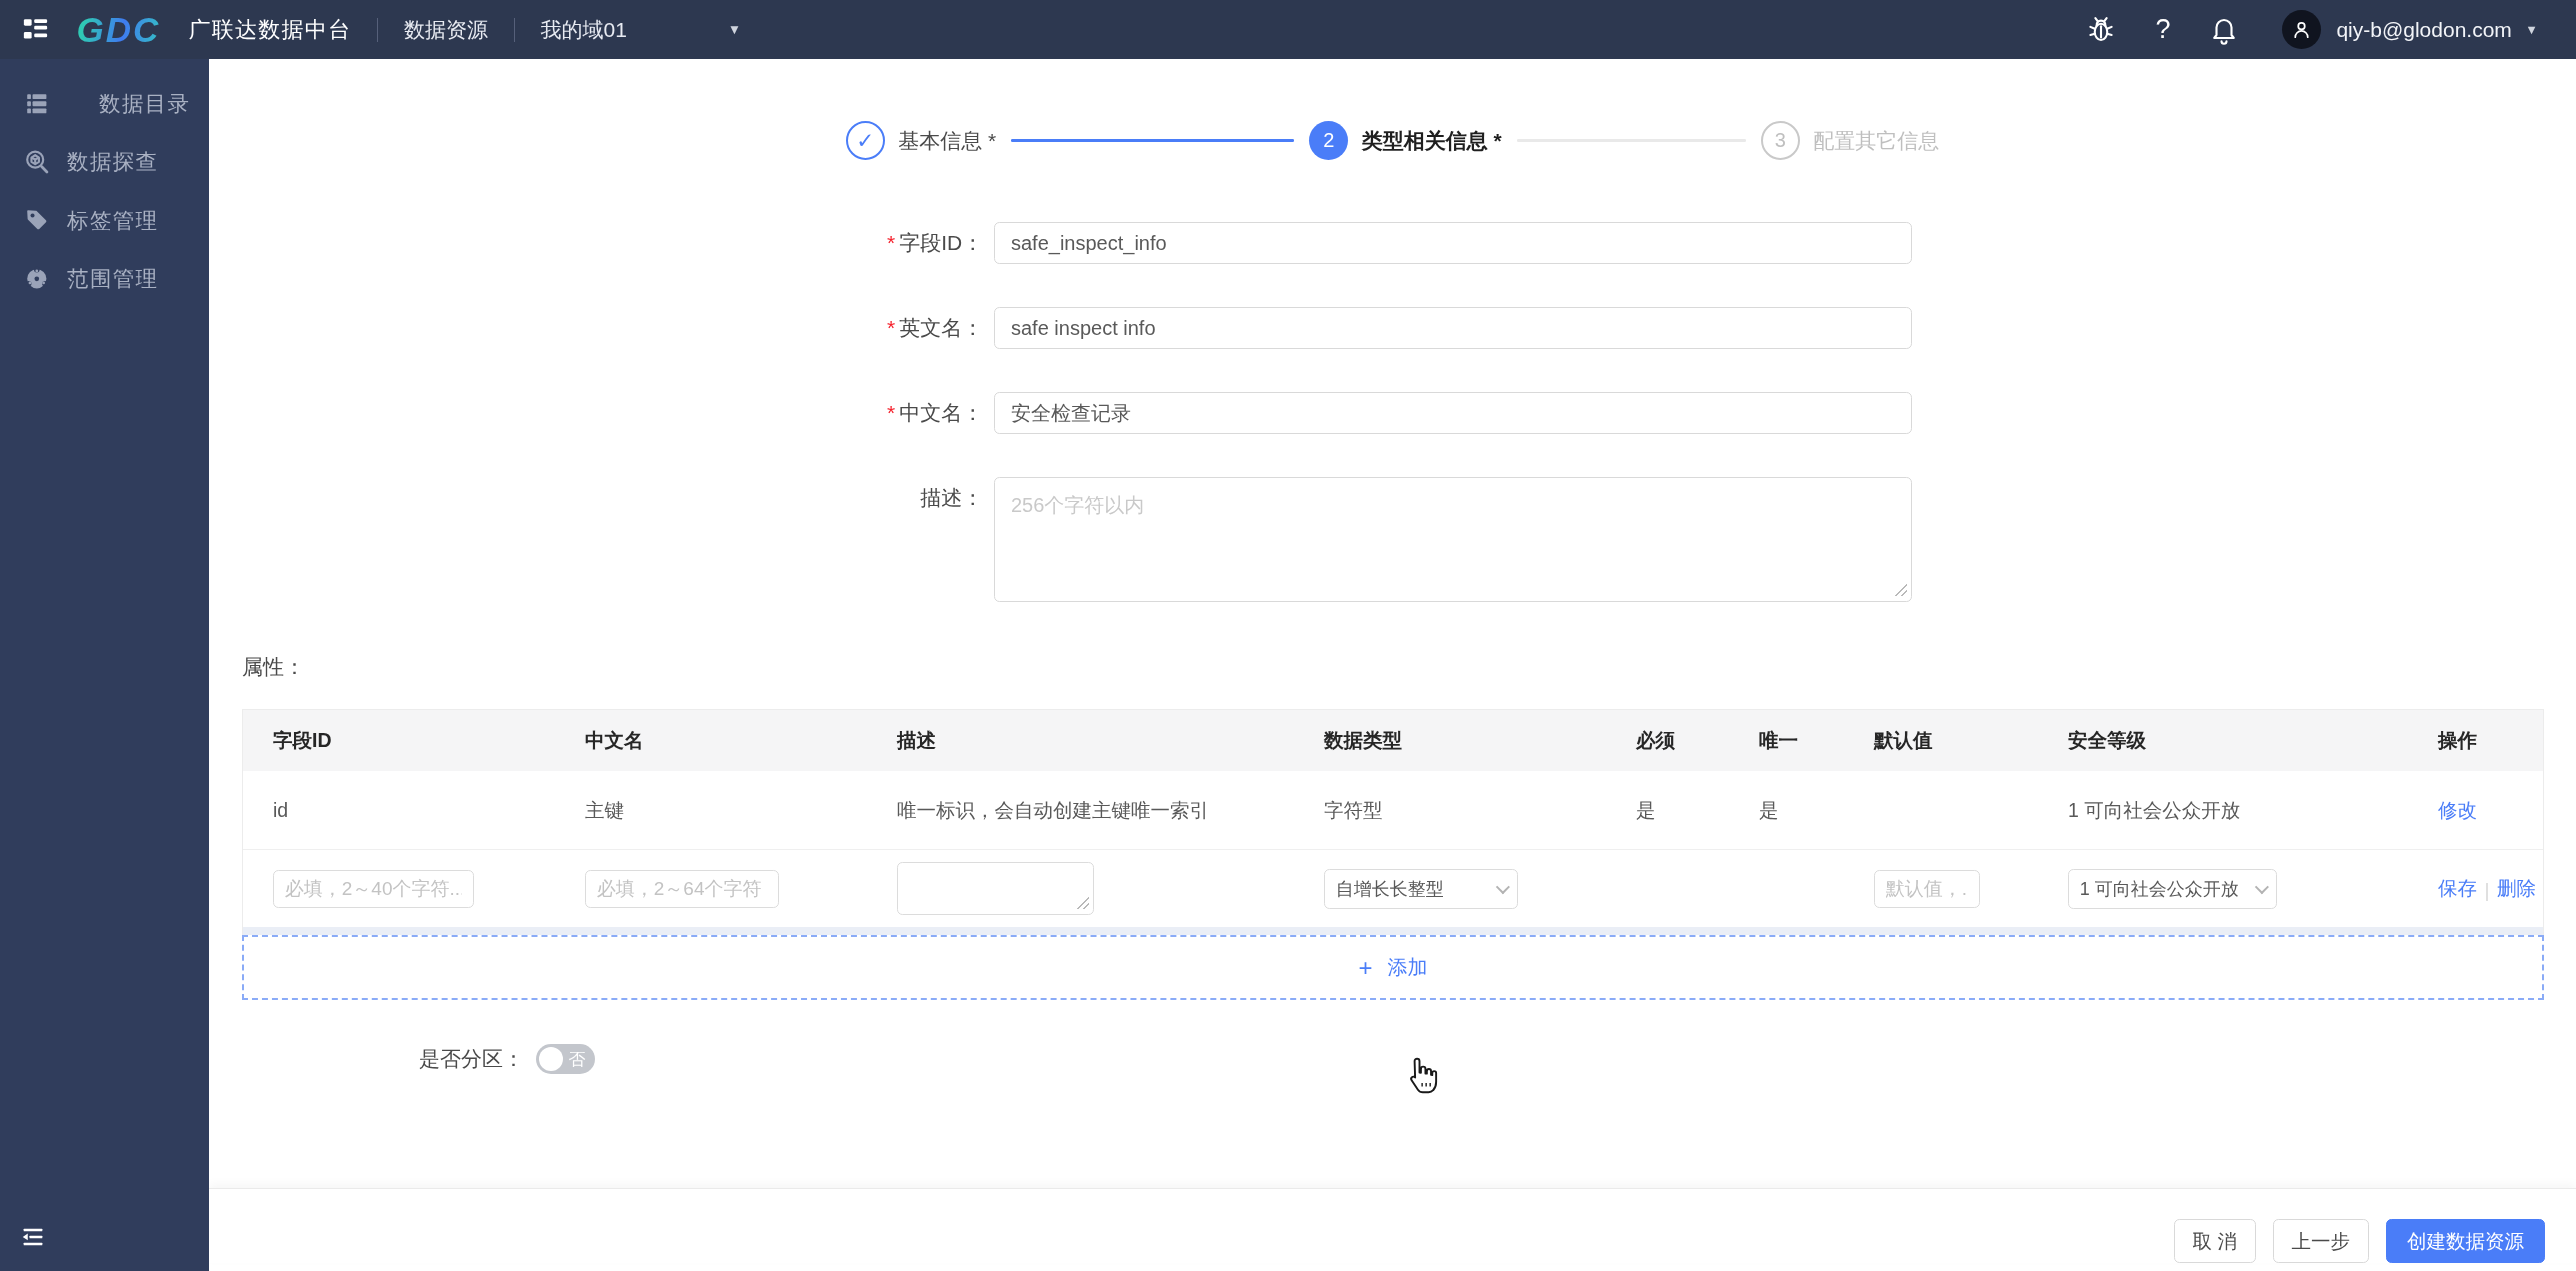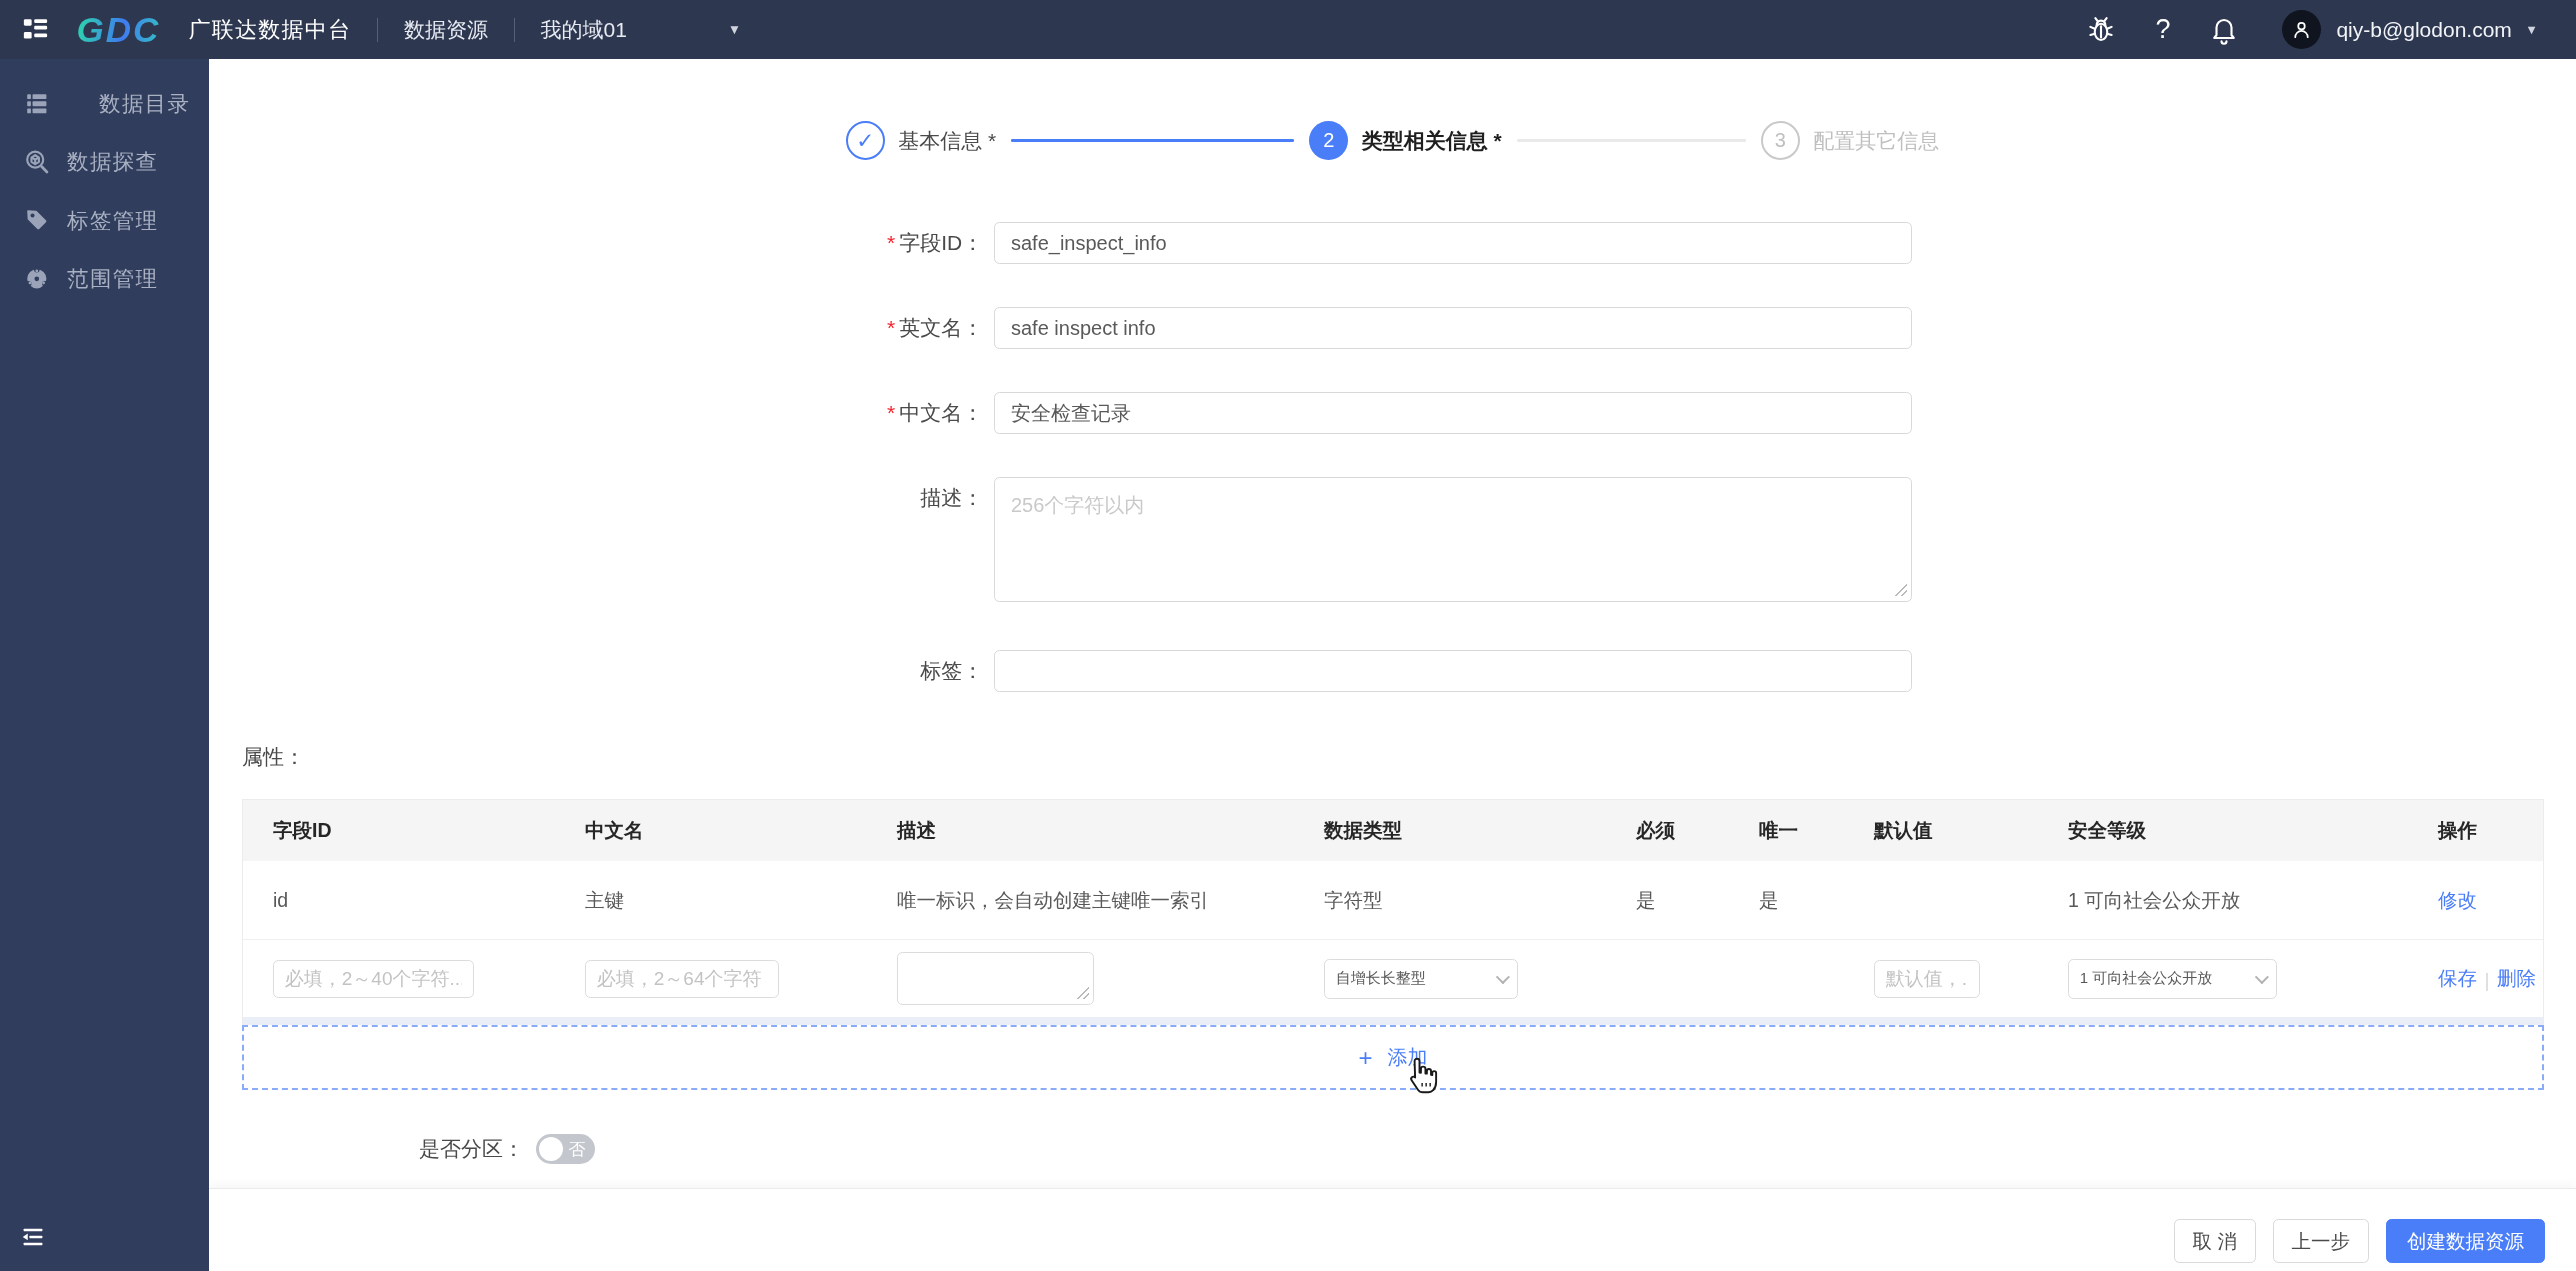--- a/index.html
+++ b/index.html
@@ -86,21 +86,21 @@
   .link { color:#4a7df8; font-size:19.5px; cursor:pointer; }
   .mini-input { height:38px; border:1.3px solid #dcdcdc; border-radius:5.4px; padding:0 10.8px;
     font-size:19px; color:#595959; outline:none;
     font-family:"Liberation Sans","DejaVu Sans",sans-serif; }
   .mini-input::placeholder { color:#c3c3c3; }
   .w-field { width:201px; } .w-cn { width:194px; } .w-def { width:106px; }
   .cell-ta-wrap { position:relative; width:197px; }
   .cell-ta { width:197px; height:53px; border:1.3px solid #dcdcdc; border-radius:5.4px; resize:none;
     outline:none; display:block; }
   .sel { height:40px; border:1.3px solid #dcdcdc; border-radius:5.4px; display:flex;
-    align-items:center; justify-content:space-between; padding:0 10.8px; font-size:15px;
+    align-items:center; justify-content:space-between; padding:0 10.8px; font-size:18px;
     color:#595959; cursor:pointer; background:#fff; }
   .sel-type { width:194px; } .sel-sec { width:209px; }
   .chev { width:10px; height:10px; border-right:2px solid #b3b3b3; border-bottom:2px solid #b3b3b3;
     transform:rotate(45deg) translateY(-2.7px); flex:0 0 10px; }
   .switch { width:67px; height:30px; border-radius:15px; background:#4a7df8; position:relative;
     cursor:pointer; }
   .switch .knob { position:absolute; top:2.7px; right:2.7px; width:24px; height:24px;
     border-radius:50%; background:#fff; }
   .switch .sw-txt { position:absolute; left:10.8px; top:50%; transform:translateY(-50%);
     color:#fff; font-size:17px; }
@@ -260,24 +260,20 @@
         <div class="form-label"><span class="req">*</span><span>中文名：</span></div>
         <input class="text-input" type="text" value="安全检查记录" style="">
       </div>
       <div class="form-row row-top" style="margin-bottom:48px;">
         <div class="form-label"><span>描述：</span></div>
         <div class="desc-wrap">
           <textarea class="desc-area" placeholder="256个字符以内" style=""></textarea>
           <span class="grip"></span>
         </div>
       </div>
-      <div class="form-row" style="margin-bottom:0;">
-        <div class="form-label"><span>标签：</span></div>
-        <input class="text-input" type="text" value="" style="">
-      </div>
     </div>
 
     <div class="attr-label">属性：</div>
 
     <div class="attr-table">
       <div class="tbl-border">
         <div class="cols hrow">
           <span class="hcell">字段ID</span>
           <span class="hcell">中文名</span>
           <span class="hcell">描述</span>

